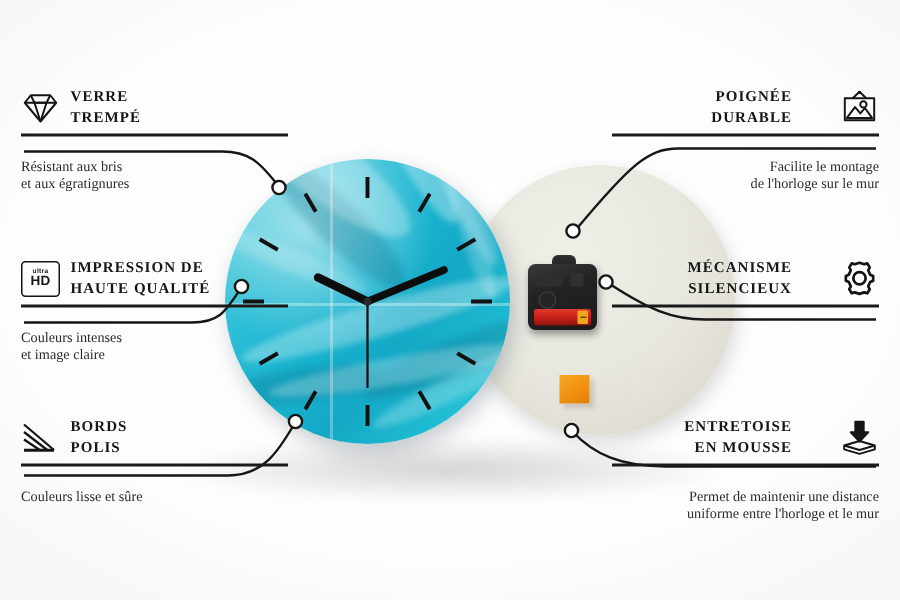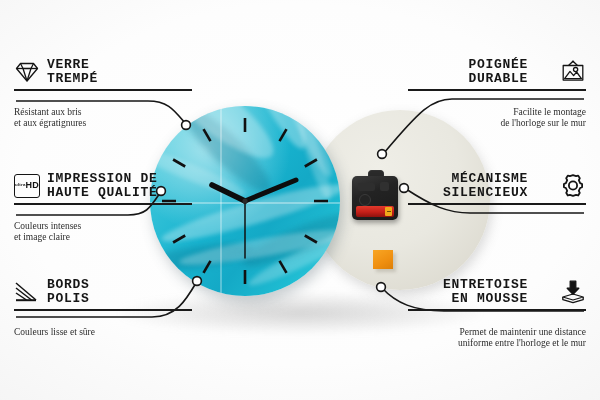--- a/index.html
+++ b/index.html
@@ -84,34 +84,34 @@
   
   .lines{position:absolute;left:0;top:0;width:600px;height:400px;}
 
   
   .callout{position:absolute;width:178px;}
   .callout.left{left:14px;text-align:left;}
   .callout.right{right:14px;text-align:right;}
   .co-head{display:flex;align-items:center;gap:7px;}
   .callout.right .co-head{flex-direction:row-reverse;gap:32px;}
   .co-title{
-    font-family:Liberation Mono, monospace;
-    font-weight:bold;font-size:13px;line-height:13.5px;
+    font-family:Liberation Serif, serif;
+    font-weight:bold;font-size:10px;line-height:13.5px;
     letter-spacing:.7px;color:#161616;text-transform:uppercase;
   }
   .co-rule{height:1.6px;background:#1a1a1a;margin:4px 0 4px 0;width:100%;}
   .co-sub{
     font-family:"Liberation Serif", serif;
     font-size:9.5px;line-height:11.5px;color:#2c2c2c;white-space:pre-line;margin-top:16px;
   }
   .co-icon{width:26px;height:26px;flex:0 0 26px;display:flex;align-items:center;justify-content:center;}
   .co-icon svg{display:block;}
   .hd-badge{
     width:24px;height:22px;border:1.6px solid #141414;border-radius:3px;
-    display:flex;align-items:center;justify-content:center;line-height:1;
+    display:flex;flex-direction:column;align-items:center;justify-content:center;line-height:1;
   }
   .hd-ultra{font-family:"Liberation Sans", sans-serif;font-size:4.4px;font-weight:bold;letter-spacing:.2px;color:#141414;}
   .hd-hd{font-family:"Liberation Sans", sans-serif;font-size:9px;font-weight:bold;letter-spacing:.2px;color:#141414;margin-top:.5px;}
 </style>
 </head>
 <body>
 
 <div id="stage">
 
   <div class="floor-shadow"></div>

